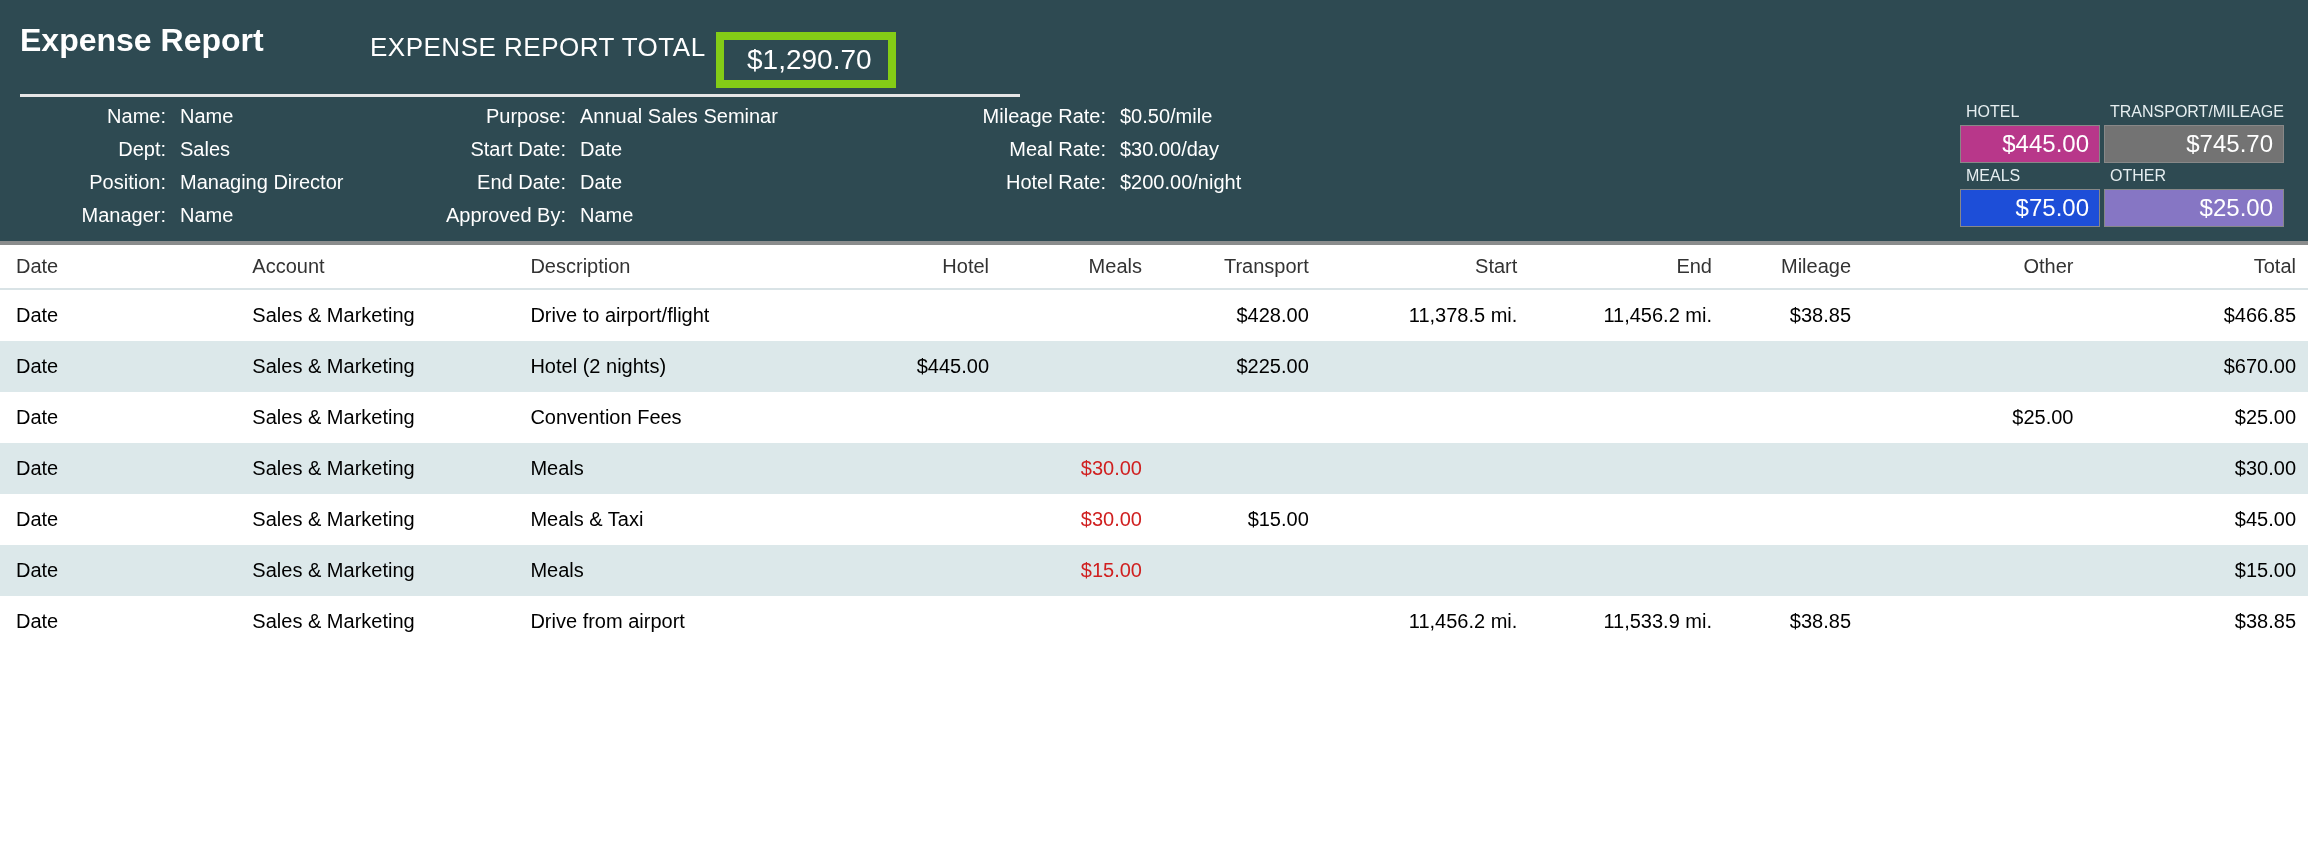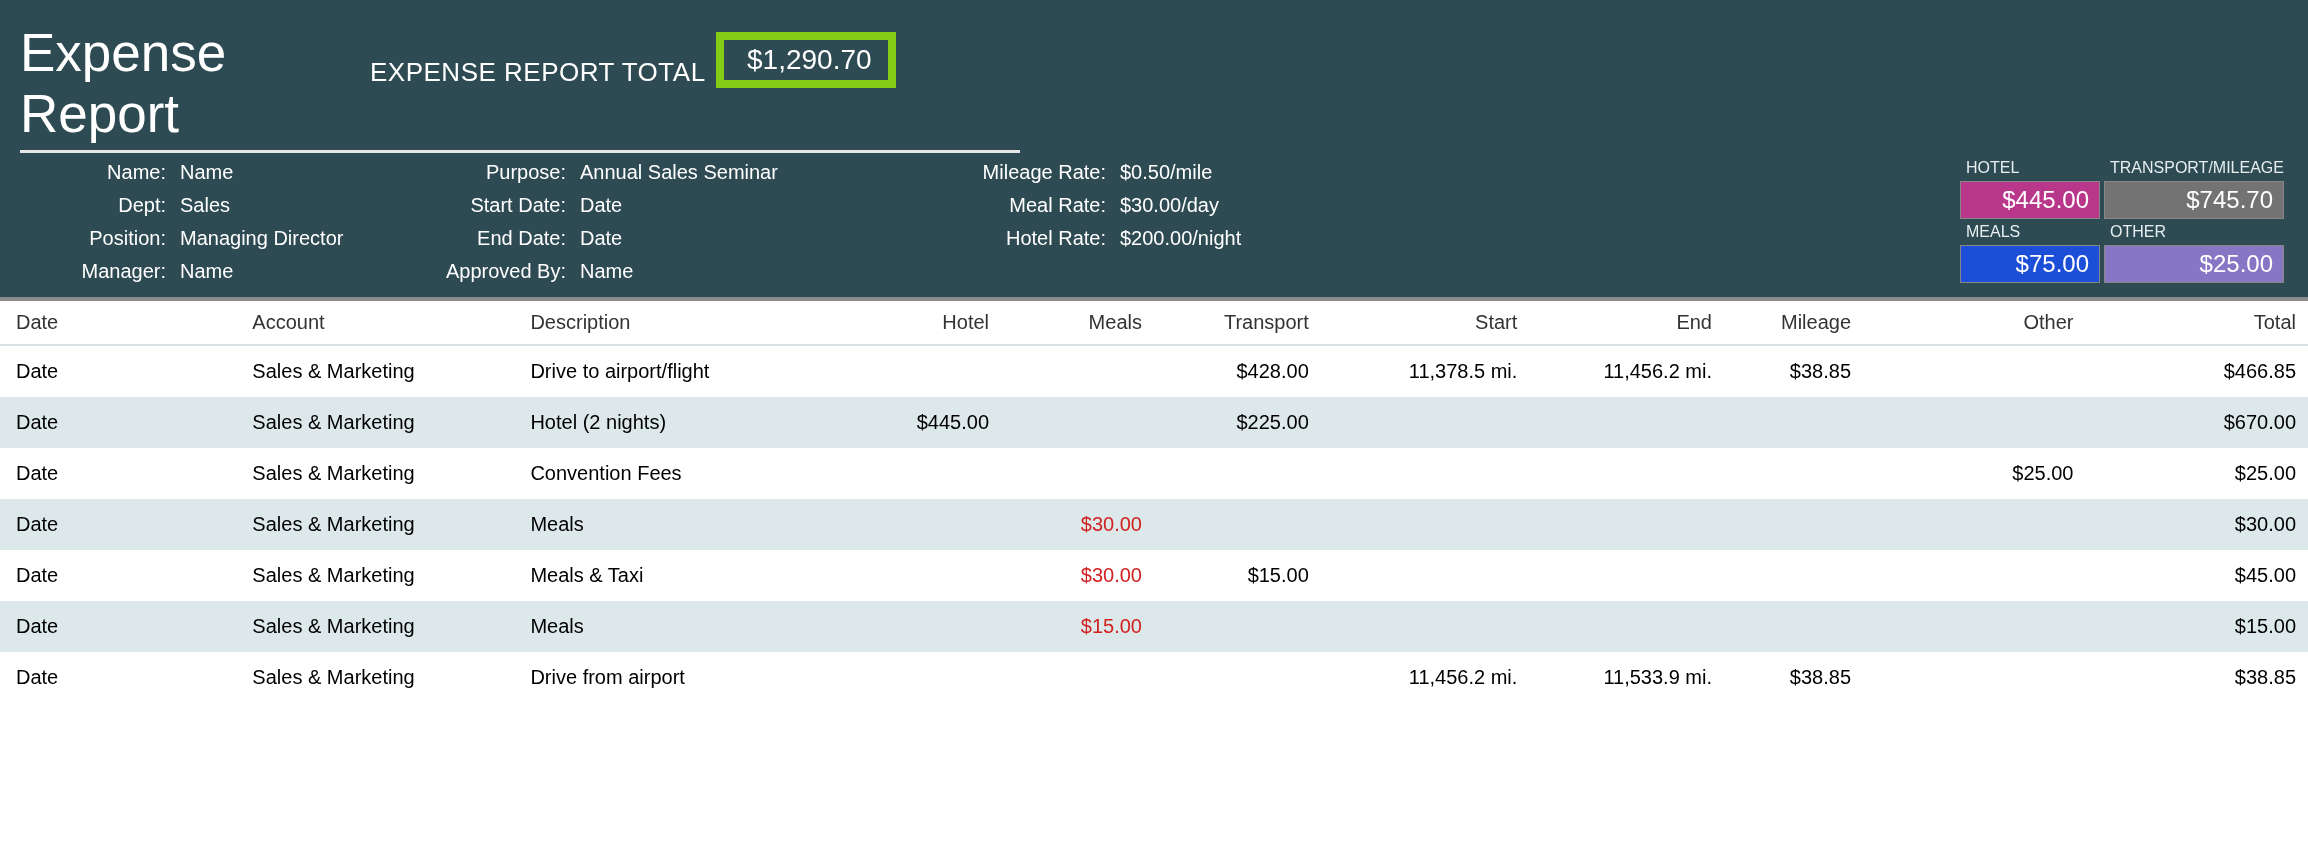--- a/index.html
+++ b/index.html
@@ -12,34 +12,34 @@
     background: #2e4a52;
     color: #fff;
     padding: 8px 20px 14px 20px;
     border-bottom: 4px solid #8a8c8c;
   }
   .top-row {
     display: flex;
     align-items: flex-start;
   }
   .title {
-    font-size: 53px;
-    font-weight: 400;
+    font-size: 32px;
+    font-weight: 700;
     width: 350px;
     padding-top: 14px;
   }
   .company-block {
     flex: 1;
     padding-top: 2px;
     font-size: 20px;
   }
   .company-block div { line-height: 30px; }
   .total-block {
     display: flex;
-    align-items: flex-end;
+    align-items: flex-start;
     gap: 10px;
     padding-top: 24px;
   }
   .total-label { font-size: 26px; font-weight: 400; letter-spacing: .5px; }
   .total-box {
     border: 8px solid #84cc16;
     padding: 4px 16px;
     min-width: 180px;
     text-align: right;
     font-size: 28px;

